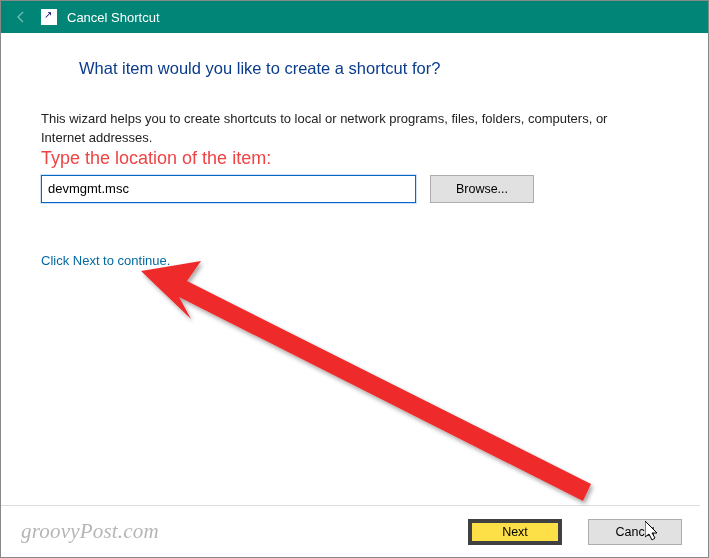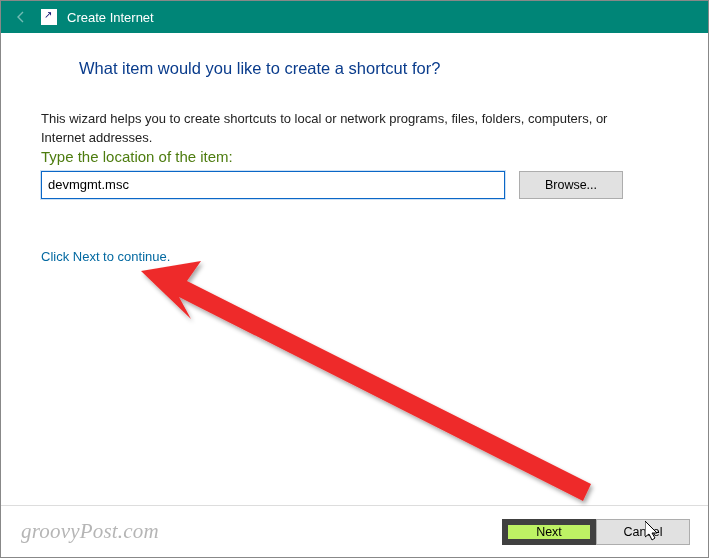--- a/index.html
+++ b/index.html
@@ -49,32 +49,32 @@
     margin-bottom: 32px;
     margin-left: 38px;
   }
   .wizard-text {
     font-size: 13px;
     color: #222;
     line-height: 1.45;
     max-width: 590px;
   }
   .field-label {
-    font-size: 15px;
-    color: #4d7c0f;
+    font-size: 18px;
+    color: #ef4444;
     margin-bottom: 6px;
   }
   .input-row {
     display: flex;
     gap: 14px;
     align-items: stretch;
     margin-bottom: 50px;
   }
   .location-input {
-    width: 464px;
+    width: 375px;
     height: 28px;
     border: 1px solid #0a67c7;
     outline: 1px solid rgba(10,103,199,0.2);
     padding: 3px 6px;
     font-size: 13px;
     font-family: inherit;
   }
   .browse-btn {
     width: 104px;
     height: 28px;
@@ -83,50 +83,50 @@
     font-size: 12.5px;
     font-family: inherit;
     cursor: pointer;
   }
   .continue-text {
     font-size: 13px;
     color: #0369a1;
   }
   .footer {
     position: absolute;
-    bottom: 0; left: 0; right: 0;
+    bottom: 0; left: 0; right: 8px;
     height: 52px;
     border-top: 1px solid #ddd;
     display: flex;
     align-items: center;
     justify-content: flex-end;
     padding-right: 18px;
-    gap: 0;
+    gap: 26px;
   }
   .watermark {
     position: absolute;
     left: 20px;
     font-family: Georgia, 'Times New Roman', serif;
     font-style: italic;
     font-size: 21px;
     color: rgba(120,120,120,0.55);
     letter-spacing: 0.2px;
   }
   .wizard-btn {
     width: 94px;
     height: 26px;
     background: #e1e1e1;
     border: 1px solid #adadad;
     font-size: 12.5px;
     font-family: inherit;
     cursor: pointer;
   }
   .wizard-btn.primary {
-    border: 6px solid #404040;
-    background: #bef264;
+    border: 4px solid #404040;
+    background: #fde047;
   }
   .arrow-overlay {
     position: absolute;
     pointer-events: none;
     left: 140px;
     top: 260px;
     width: 470px;
     height: 250px;
   }
   .cursor-overlay {
@@ -139,21 +139,21 @@
 </head>
 <body>
 
 <div class="titlebar">
   <span class="back-arrow">
     <svg width="16" height="16" viewBox="0 0 16 16">
         <path d="M10 3 L5 8 L10 13" stroke="#fff" stroke-width="1.4" fill="none"></path>
       </svg>
   </span>
   <span class="title-icon"></span>
-  <span class="titlebar-text">Create Internet</span>
+  <span class="titlebar-text">Cancel Shortcut</span>
 </div>
 
 <div class="content">
   <h1 class="heading">What item would you like to create a shortcut for?</h1>
   <p class="wizard-text">This wizard helps you to create shortcuts to local or network programs, files, folders, computers, or Internet addresses.</p>
   <div class="field-label">Type the location of the item:</div>
   <div class="input-row">
     <input type="text" class="location-input" value="devmgmt.msc" style="">
     <button class="browse-btn">Browse...</button>
   </div>

